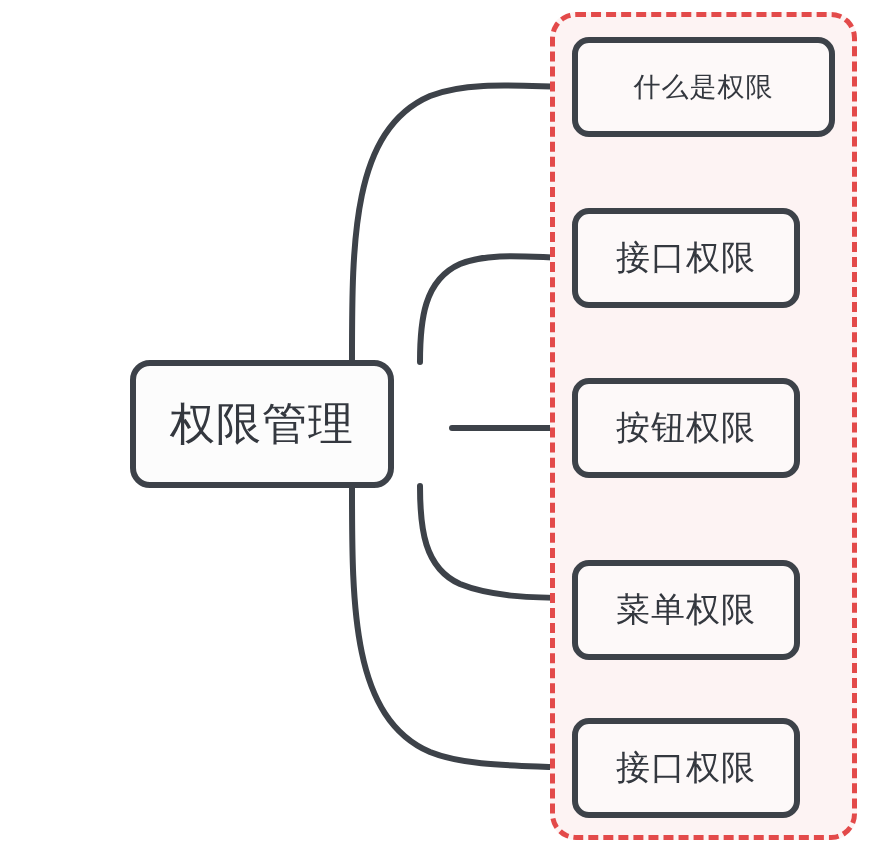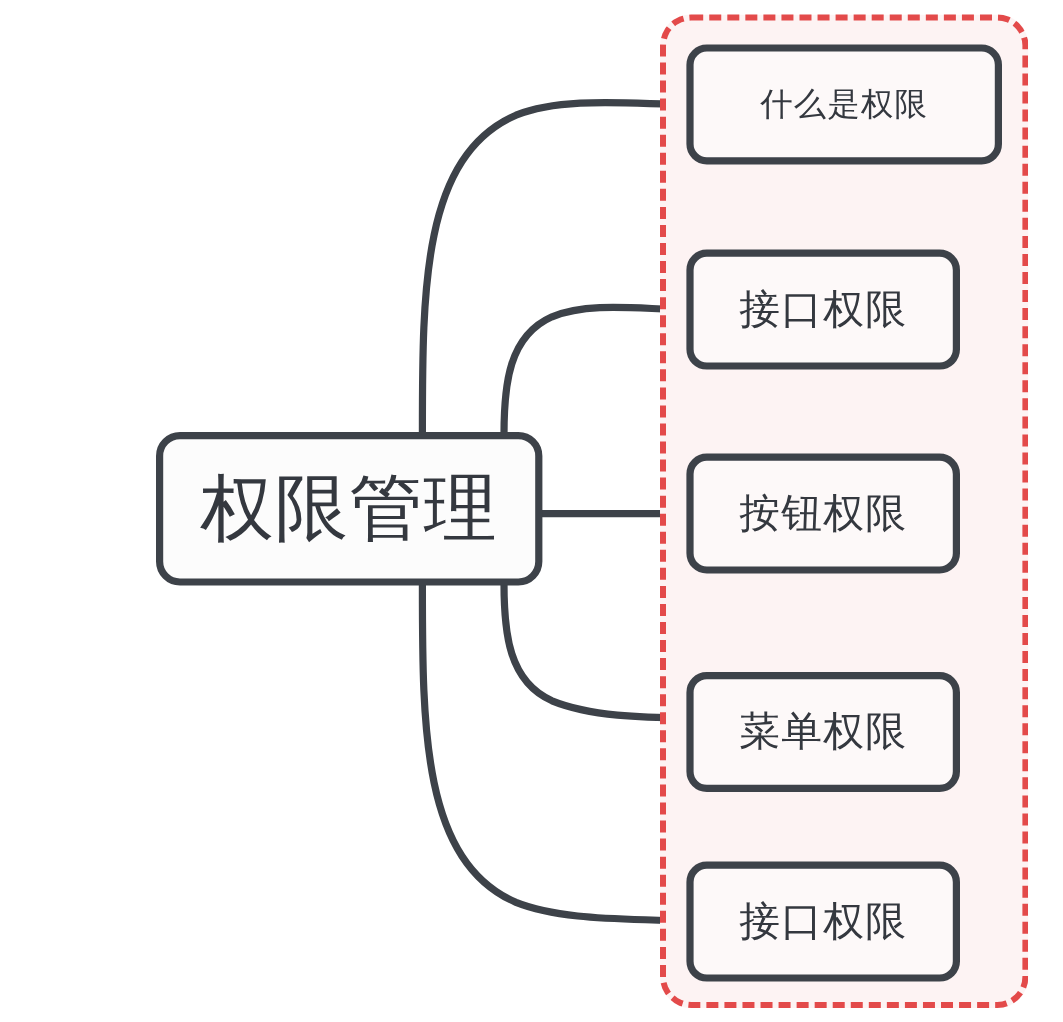--- a/index.html
+++ b/index.html
@@ -35,24 +35,24 @@
     border: 6px solid #3d4249;
     border-radius: 18px;
     background: #fcfcfc;
     color: #34383f;
     letter-spacing: 1px;
     white-space: nowrap;
   }
   .node-root {
     left: 130px;
     top: 360px;
-    width: 322px;
+    width: 264px;
     height: 128px;
     border-radius: 20px;
-    font-size: 61px;
+    font-size: 45px;
     background: #fcfcfc;
     z-index: 3;
   }
   .node-child {
     left: 572px;
     width: 228px;
     height: 100px;
     font-size: 34px;
     background: #fdf9f9;
     border-radius: 17px;

